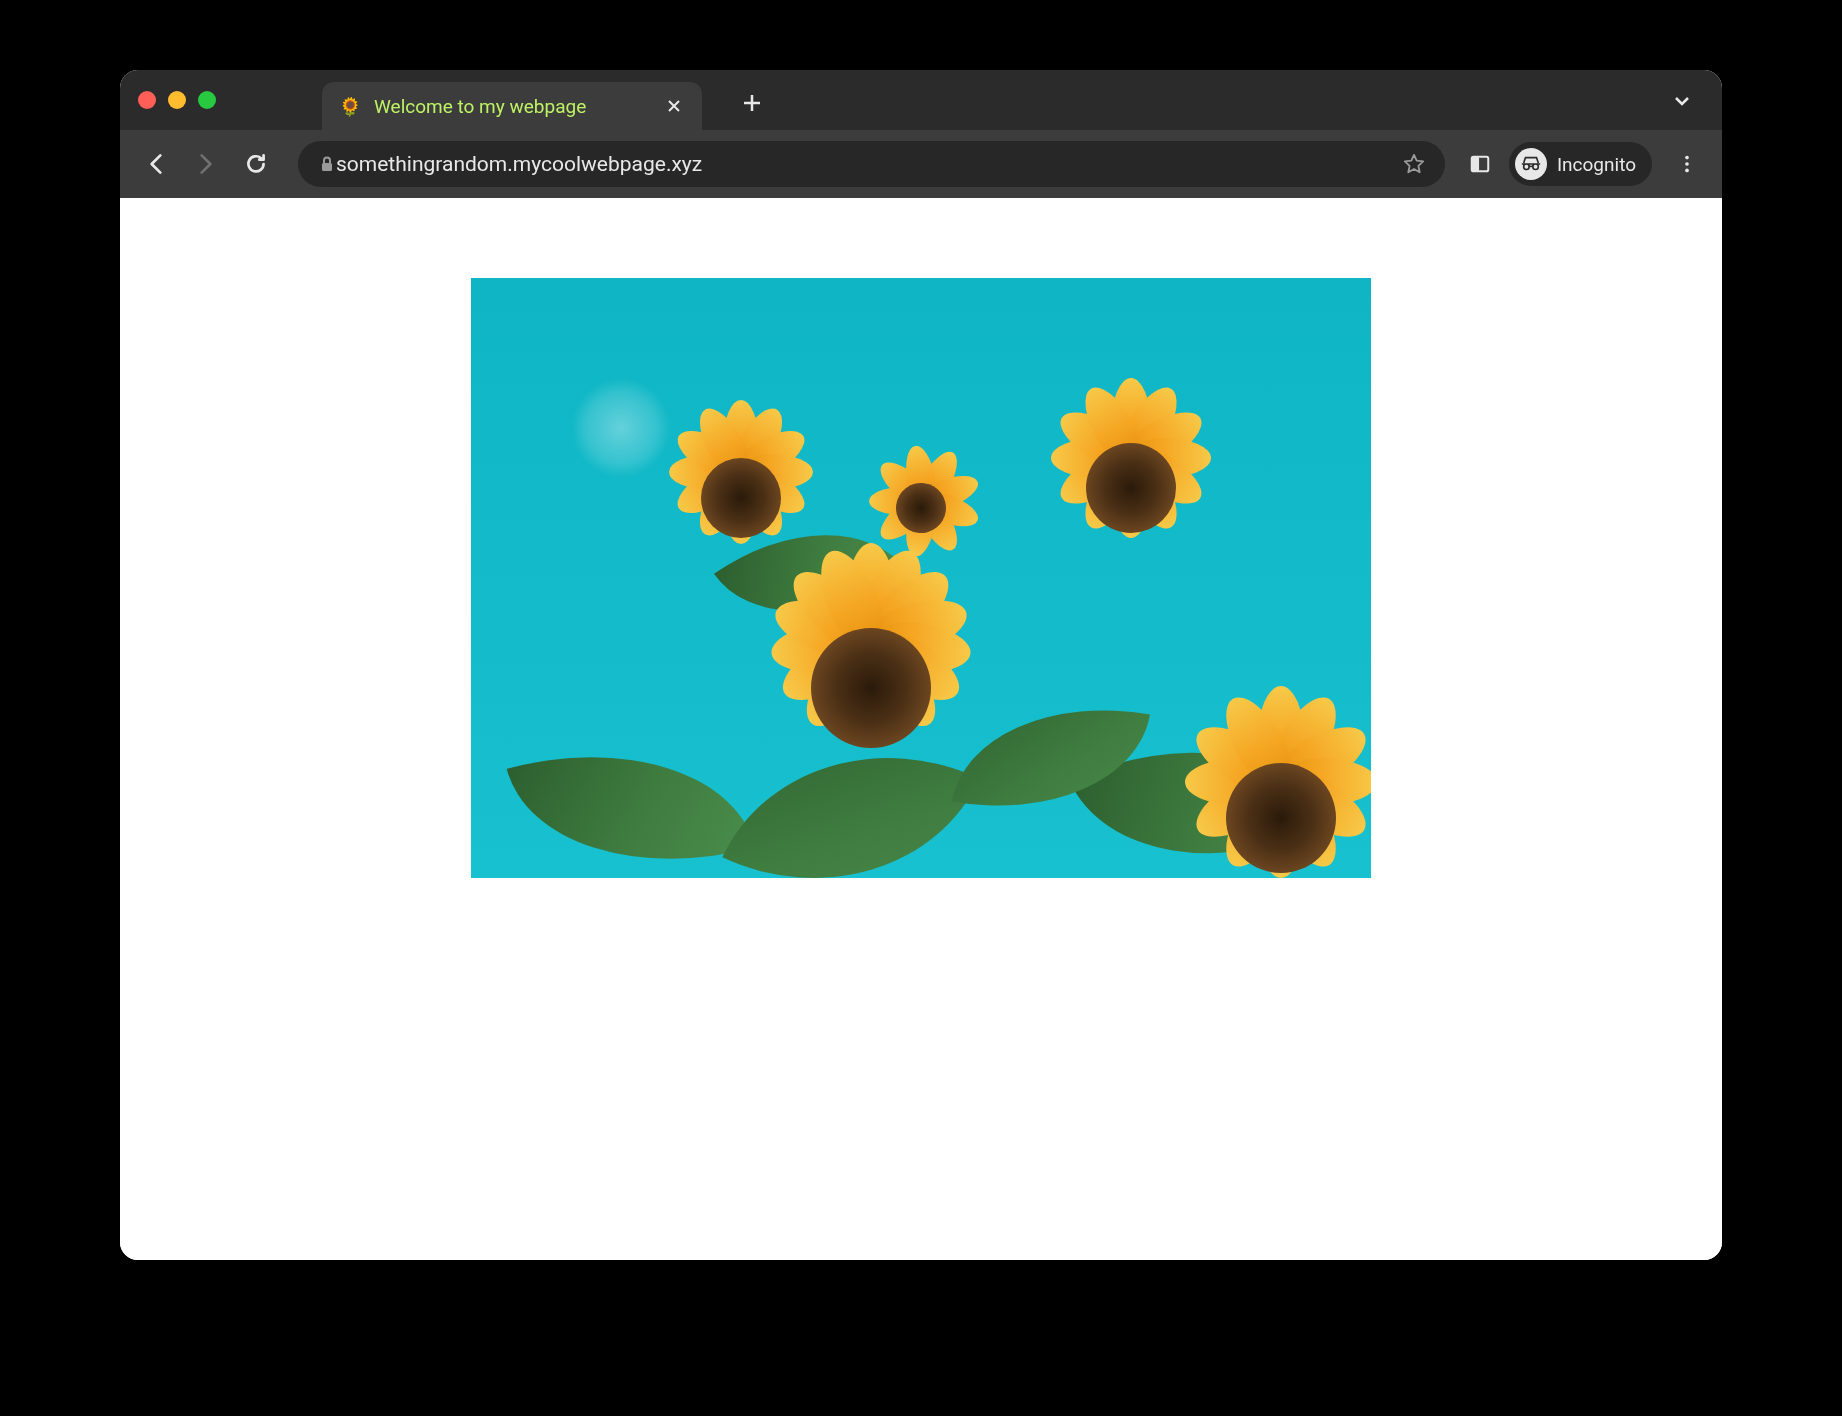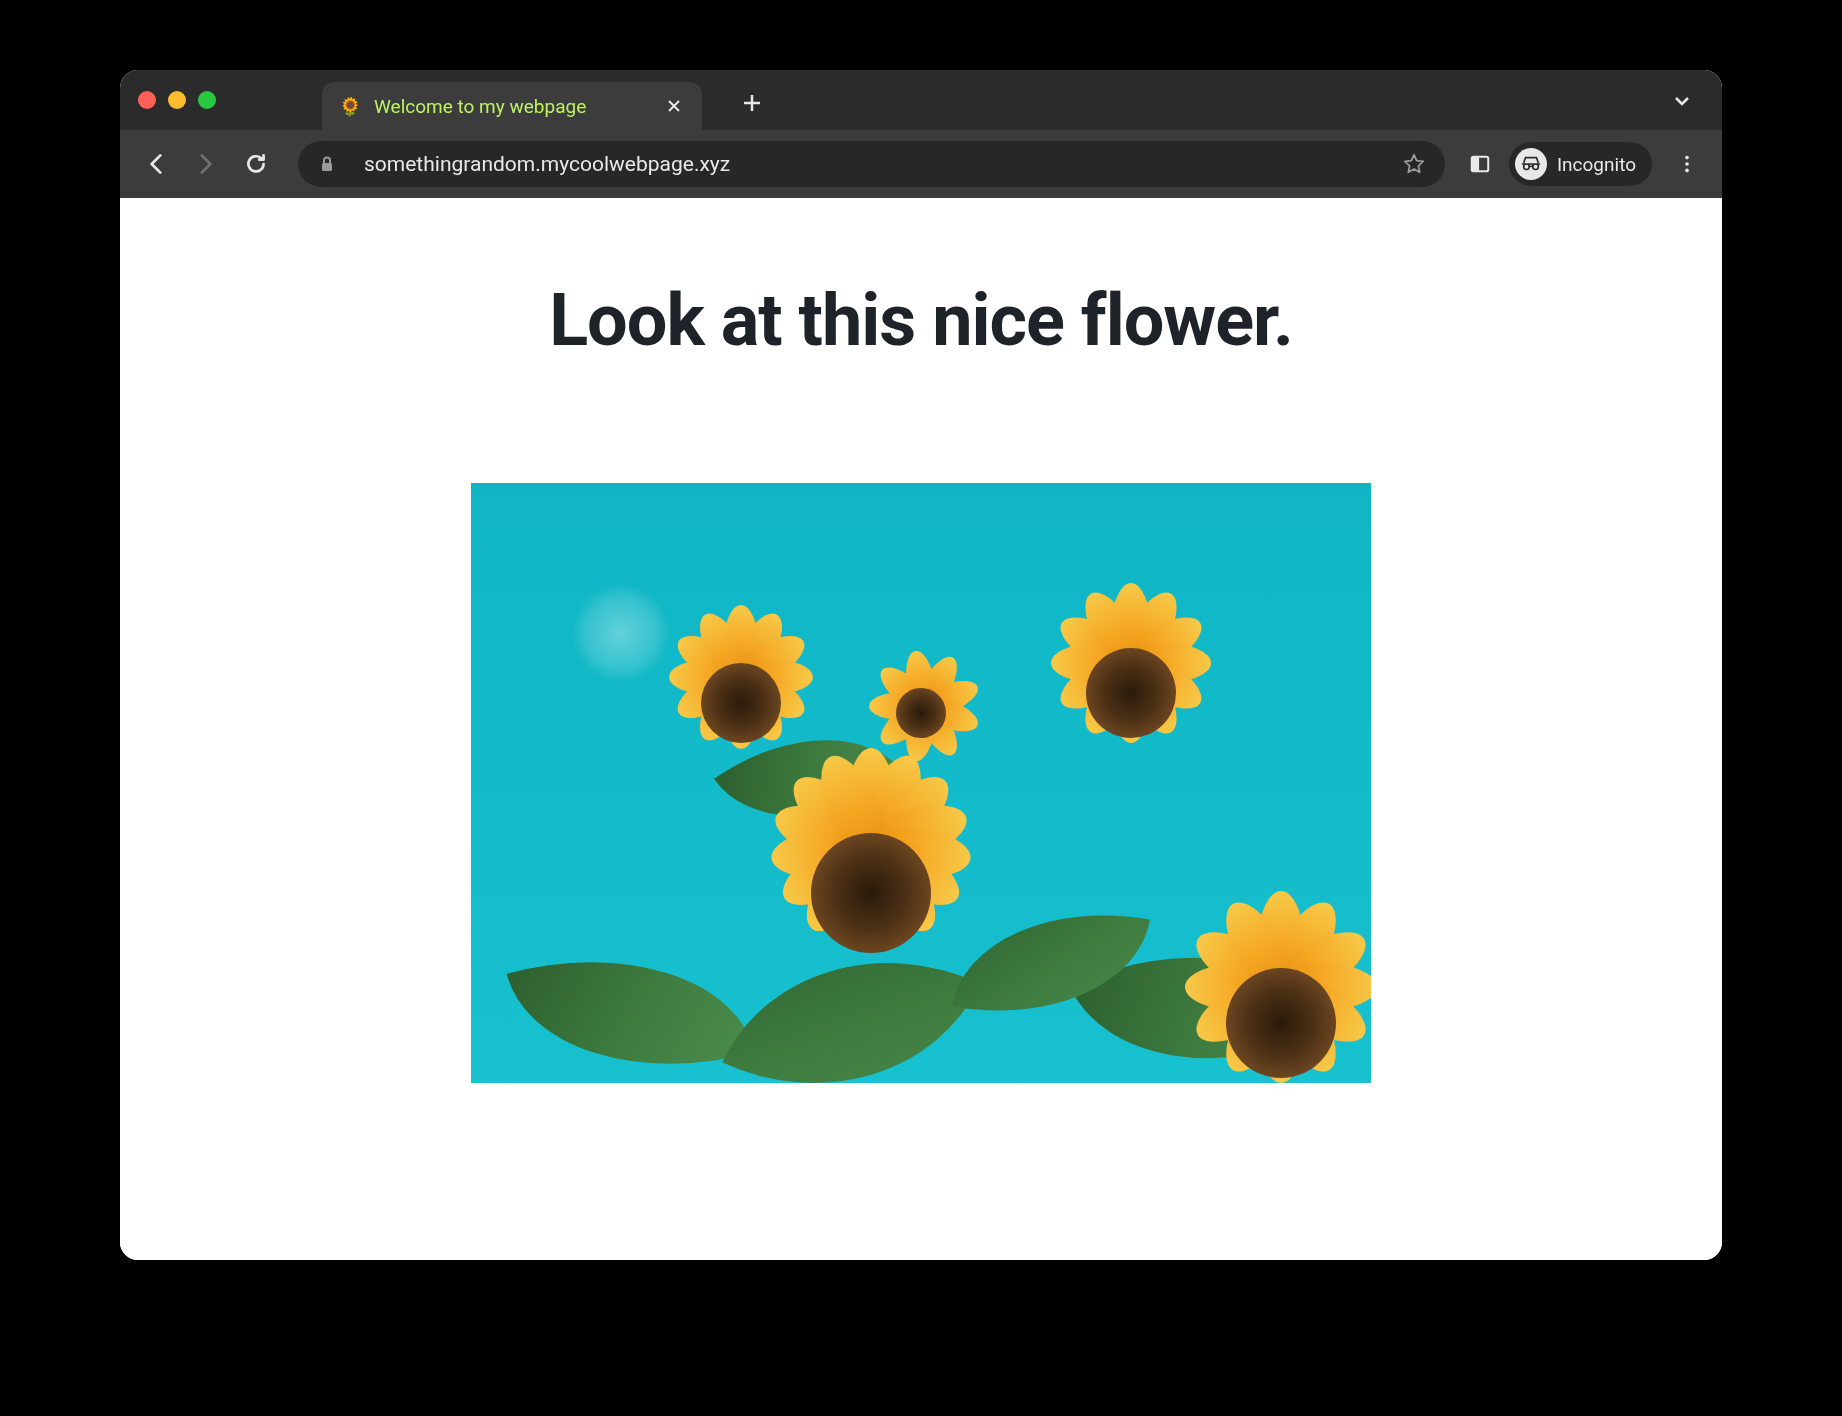--- a/index.html
+++ b/index.html
@@ -148,21 +148,21 @@
     }
     
     .address-bar {
       flex: 1;
       background: #272727;
       height: 46px;
       border-radius: 23px;
       display: flex;
       align-items: center;
       padding: 0 20px;
-      gap: 28px;
+      gap: 0;
       margin: 0 10px;
     }
     
     .lock-icon {
       color: #9a9a9a;
       display: flex;
       align-items: center;
     }
     
     .url-text {
@@ -368,21 +368,20 @@
         <svg width="22" height="22" viewBox="0 0 24 24">
             <circle cx="12" cy="5" r="2" fill="currentColor"></circle>
             <circle cx="12" cy="12" r="2" fill="currentColor"></circle>
             <circle cx="12" cy="19" r="2" fill="currentColor"></circle>
           </svg>
       </span>
     </div>
   </div>
 
   <div class="content">
-    <h1 class="page-heading">Look at this nice flower.</h1>
 
     <div class="flower-image">
       <div class="lens-flare"></div>
 
       <div class="leaf" style="bottom:0;left:50px;width:220px;height:140px;transform:rotate(-15deg);"></div>
       <div class="leaf" style="bottom:-30px;left:280px;width:200px;height:180px;transform:rotate(25deg);border-radius:100% 0 100% 0;"></div>
       <div class="leaf" style="bottom:0;right:60px;width:220px;height:150px;transform:rotate(-25deg);"></div>
       <div class="leaf" style="bottom:60px;right:230px;width:180px;height:120px;transform:rotate(10deg);border-radius:100% 0 100% 0;"></div>
       <div class="leaf" style="top:240px;left:260px;width:160px;height:110px;transform:rotate(-35deg);"></div>
 

